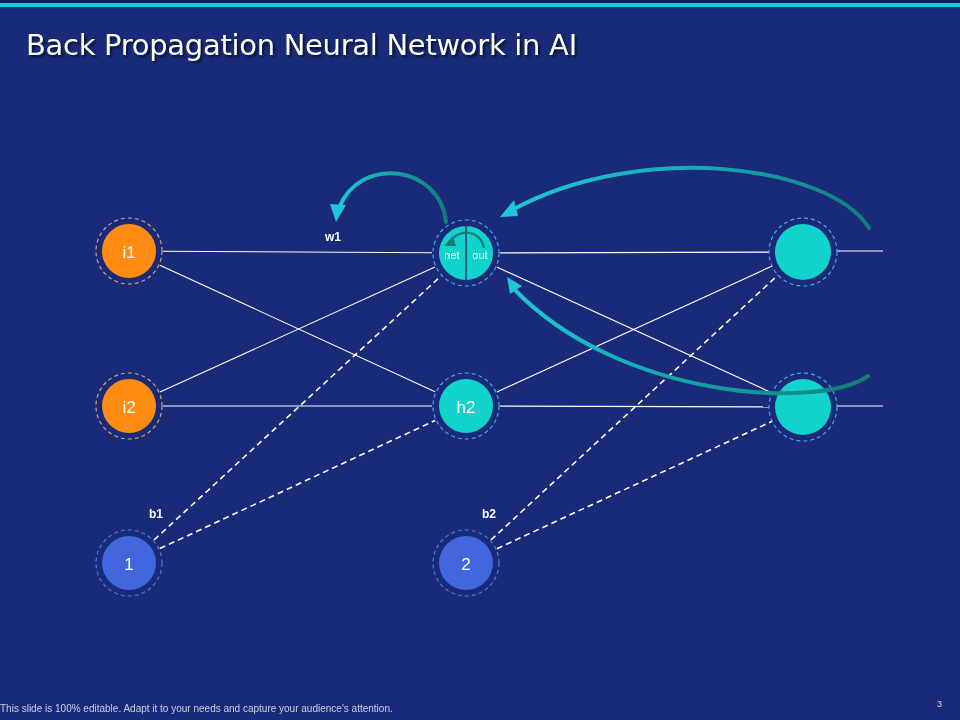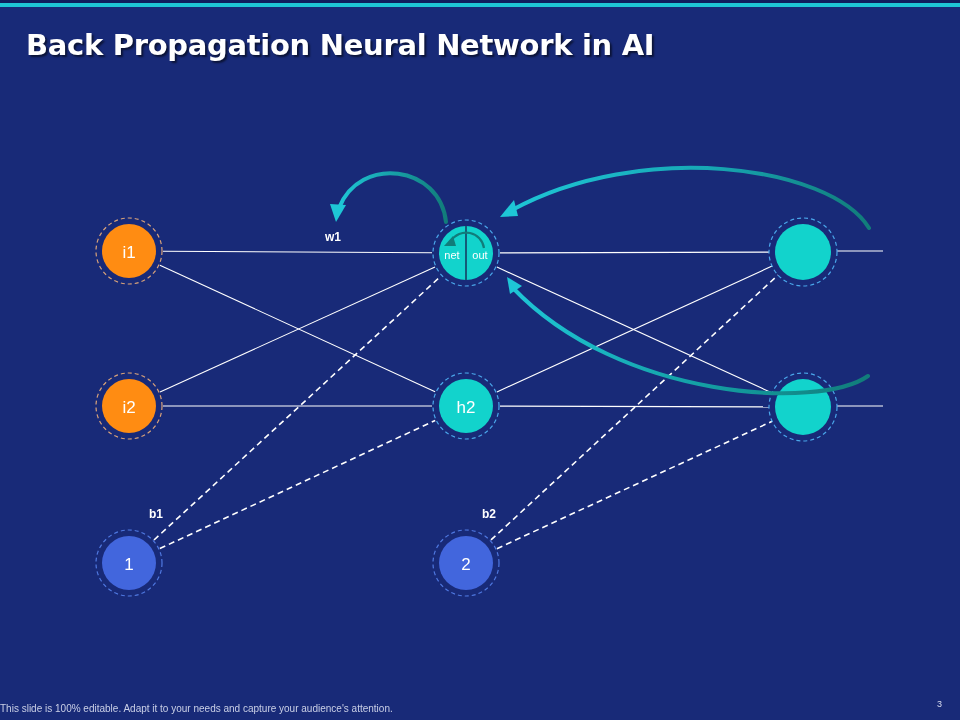--- a/index.html
+++ b/index.html
@@ -7,21 +7,21 @@
       width: 960px; height: 720px; overflow: hidden;
       background: #182a78;
       font-family: "Liberation Sans", sans-serif;
       position: relative;
     }
     .top-dark { position: absolute; left: 0; top: 0; width: 960px; height: 3px; background: #0f1f5e; }
     .top-accent { position: absolute; left: 0; top: 3px; width: 960px; height: 4px; background: #1ec6d6; }
     .title {
       position: absolute; left: 26px; top: 28px;
       font-family: "DejaVu Sans", sans-serif;
-      font-weight: bold; font-size: 29px; color: #ffffff;
+      font-weight: normal; font-size: 29px; color: #ffffff;
       text-shadow: 2px 2px 2px rgba(0,0,0,0.55);
       letter-spacing: -0.3px;
     }
     svg.diagram { position: absolute; left: 0; top: 0; }
     .node-label { font-family: "Liberation Sans", sans-serif; fill: #ffffff; }
     .footer {
       position: absolute; left: 0; width: 960px; top: 703px;
       text-align: left; font-size: 10px; color: #c9cfe6;
     }
     .page-num {

